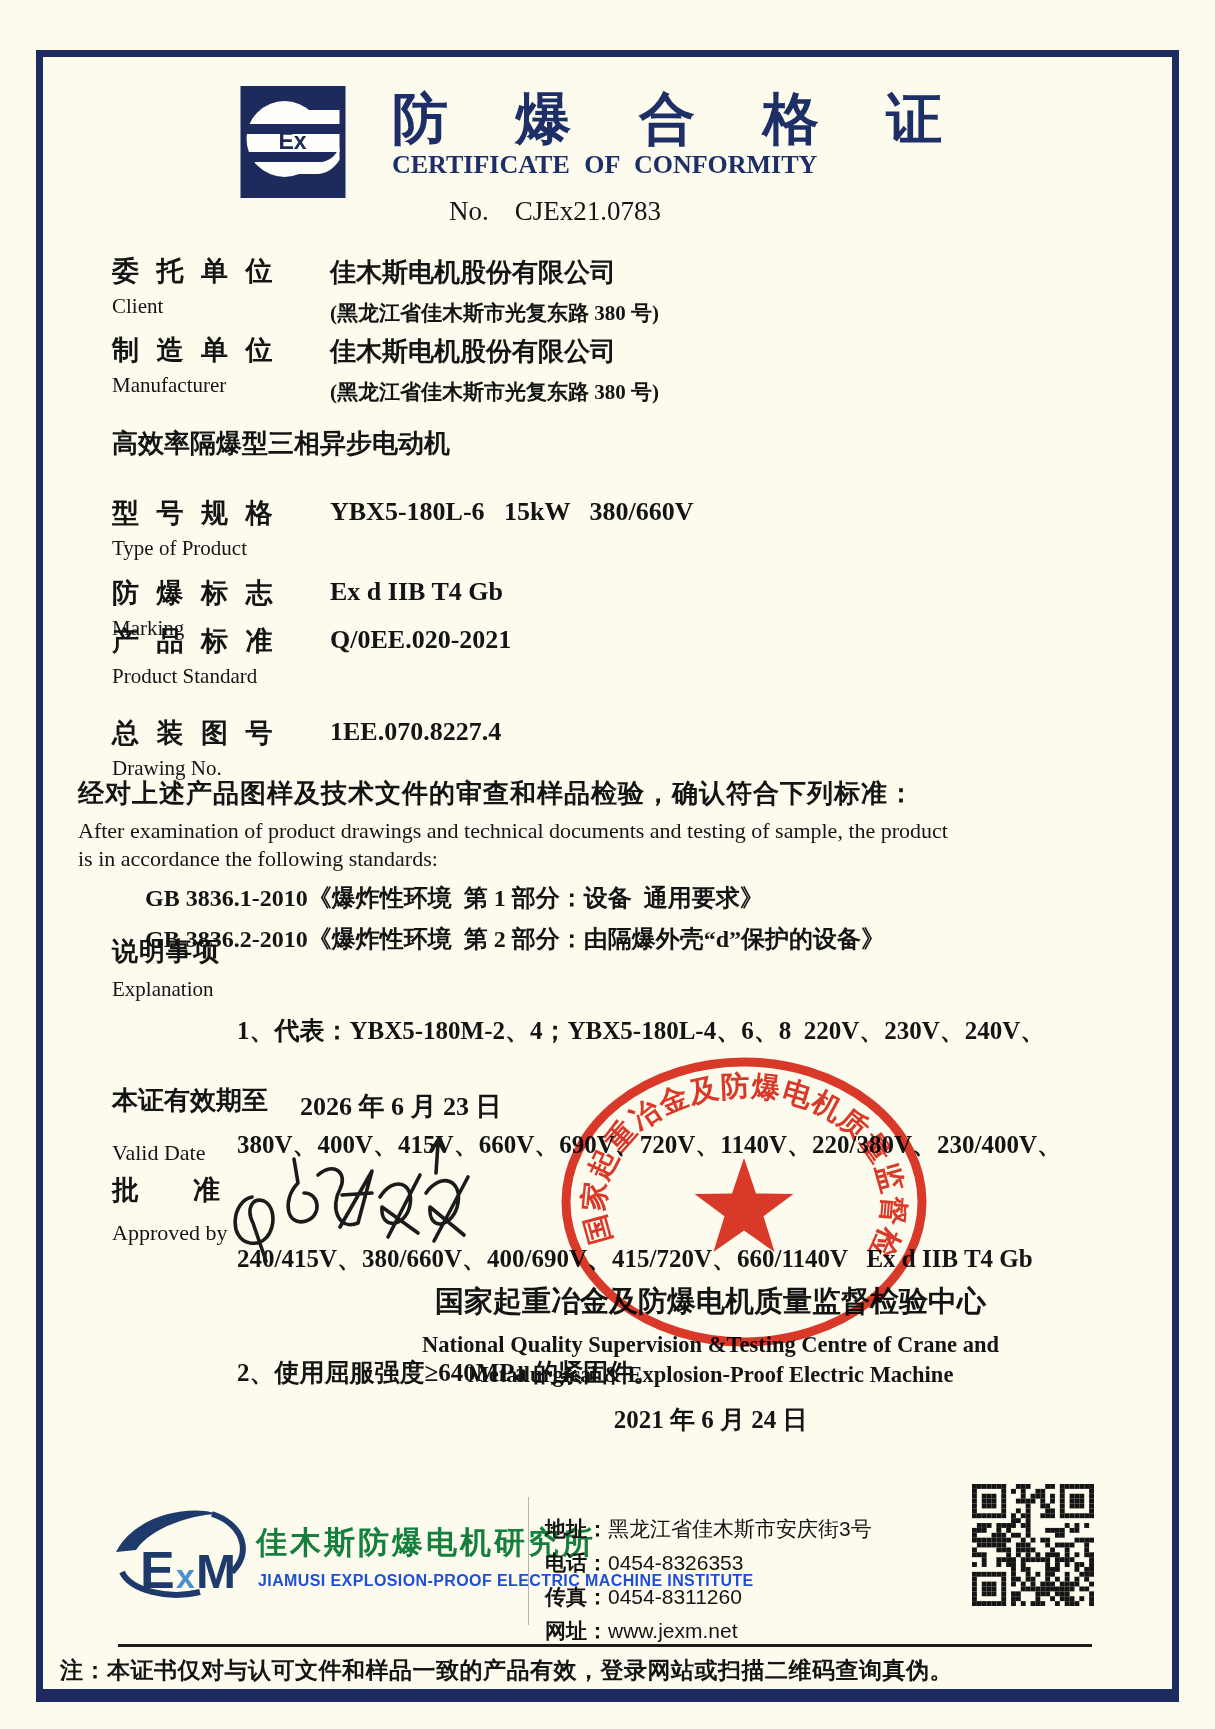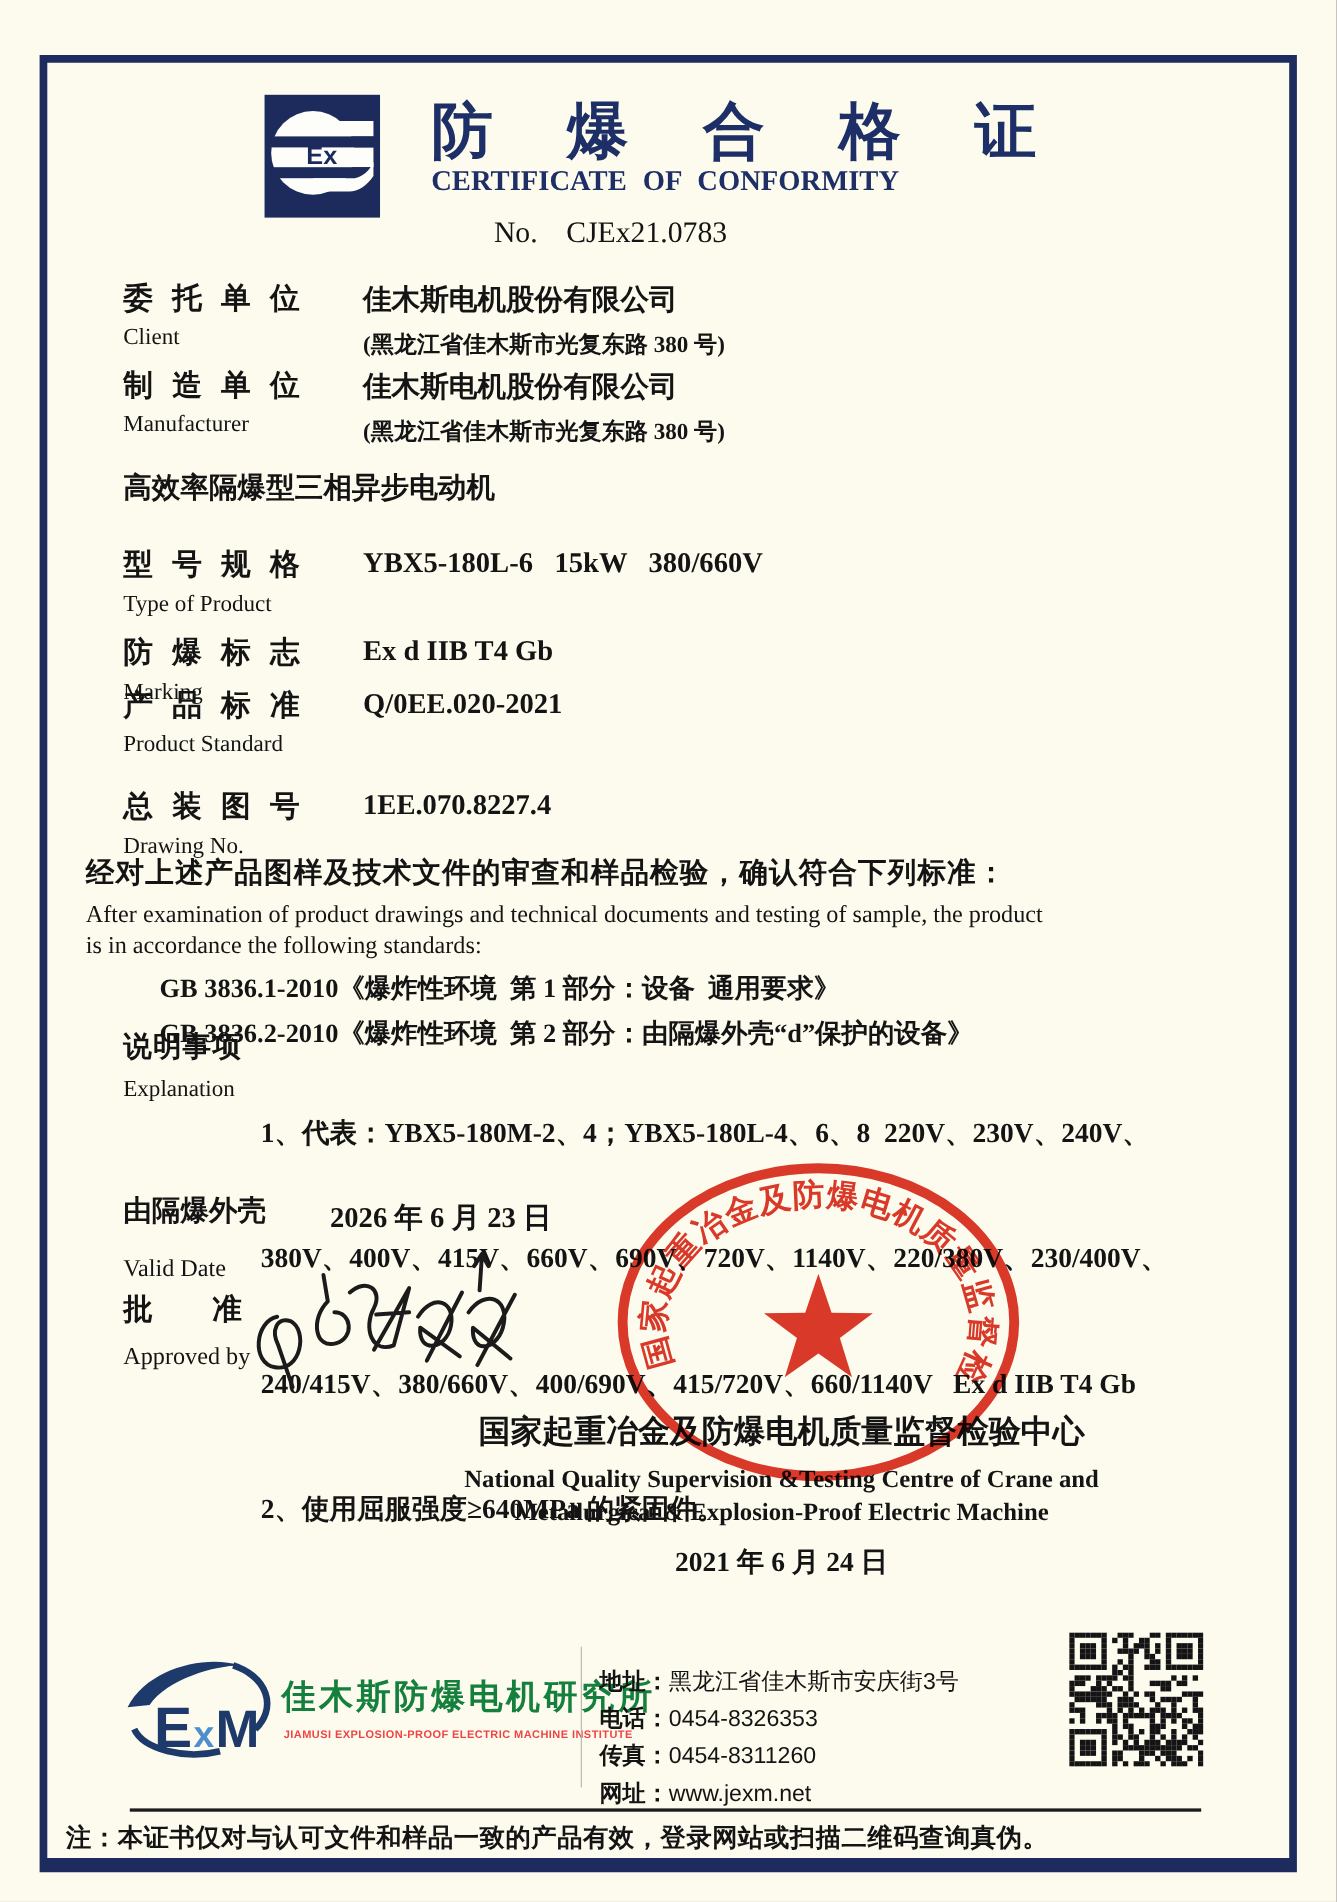--- a/index.html
+++ b/index.html
@@ -58,21 +58,21 @@
   .authority{left:388px;top:1282px;width:645px;text-align:center;}
   .auth-cn{font-size:29px;font-weight:bold;white-space:nowrap;}
   .auth-en{font-size:22.5px;line-height:30px;margin-top:8px;font-weight:600;
            font-family:"Liberation Serif",serif;}
   .auth-date{font-size:25px;font-weight:600;margin-top:13px;font-family:"Liberation Serif",serif;}
   .stamp{left:552px;top:1052px;width:384px;height:300px;mix-blend-mode:multiply;opacity:.92;}
 
   
   .exm-logo{left:108px;top:1498px;width:142px;height:104px;}
   .inst-cn{left:256px;top:1522px;font-size:31px;font-weight:bold;letter-spacing:3px;color:#15803d;white-space:nowrap;text-align:right;}
-  .inst-en{left:258px;top:1572px;font-size:10px;letter-spacing:.4px;color:#ef4444;font-weight:600;white-space:nowrap;}
+  .inst-en{left:258px;top:1572px;font-size:16px;letter-spacing:.4px;color:#1d4ed8;font-weight:600;white-space:nowrap;}
   .v-divider{left:528px;top:1497px;width:1px;height:128px;background:#b5b5ad;}
   .contacts{left:545px;top:1512px;font-size:21px;line-height:34px;}
   .c-label{font-weight:bold;}
   .qr{left:972px;top:1484px;width:122px;height:122px;}
   .foot-line{left:118px;top:1644px;width:974px;height:3px;background:#1c1c1c;}
   .note{left:60px;top:1655px;width:1095px;font-size:23px;font-weight:bold;letter-spacing:.5px;}
 </style>
 </head>
 <body>
 
@@ -170,21 +170,21 @@
     <div class="ex-en">Explanation</div>
   </div>
   <div class="abs explain-lines">
     <div>1、代表：YBX5-180M-2、4；YBX5-180L-4、6、8  220V、230V、240V、</div>
     <div>380V、400V、415V、660V、690V、720V、1140V、220/380V、230/400V、</div>
     <div>240/415V、380/660V、400/690V、415/720V、660/1140V   Ex d IIB T4 Gb</div>
     <div>2、使用屈服强度≥640MPa 的紧固件。</div>
   </div>
 
   <div class="abs valid-label">
-    <div class="v-cn">由隔爆外壳</div>
+    <div class="v-cn">本证有效期至</div>
     <div class="v-en">Valid Date</div>
   </div>
   <div class="abs valid-value">2026 年 6 月 23 日</div>
 
   <div class="abs approve-label">
     <div class="ap-cn">批　　准</div>
     <div class="ap-en">Approved by</div>
   </div>
   <svg class="abs signature" viewBox="0 0 270 150" fill="none" stroke="#1b1b1b" stroke-width="3.6" stroke-linecap="round" stroke-linejoin="round">
     <path d="M30 62 C10 66 6 104 28 108 C52 112 58 74 42 66 C30 62 24 74 31 88 L44 126"></path>

